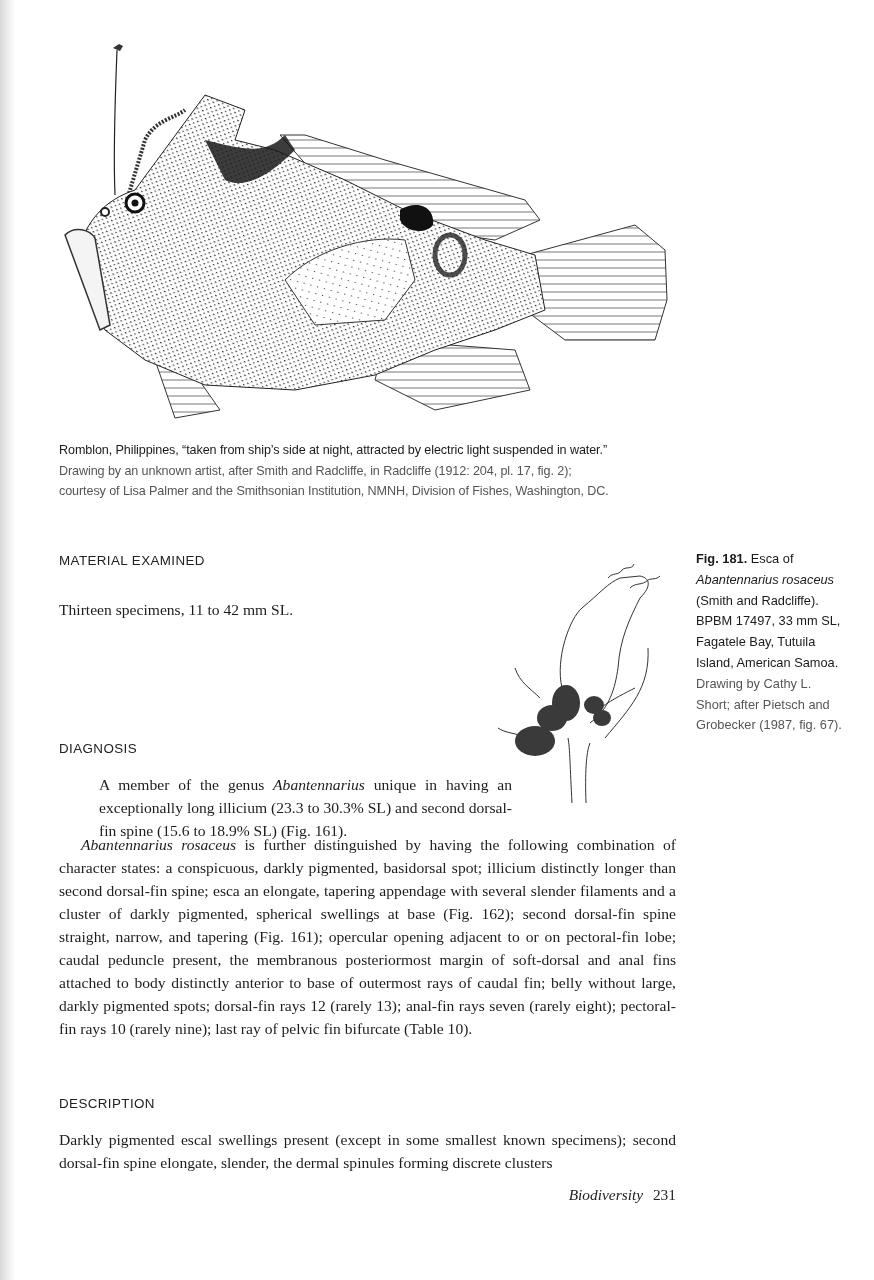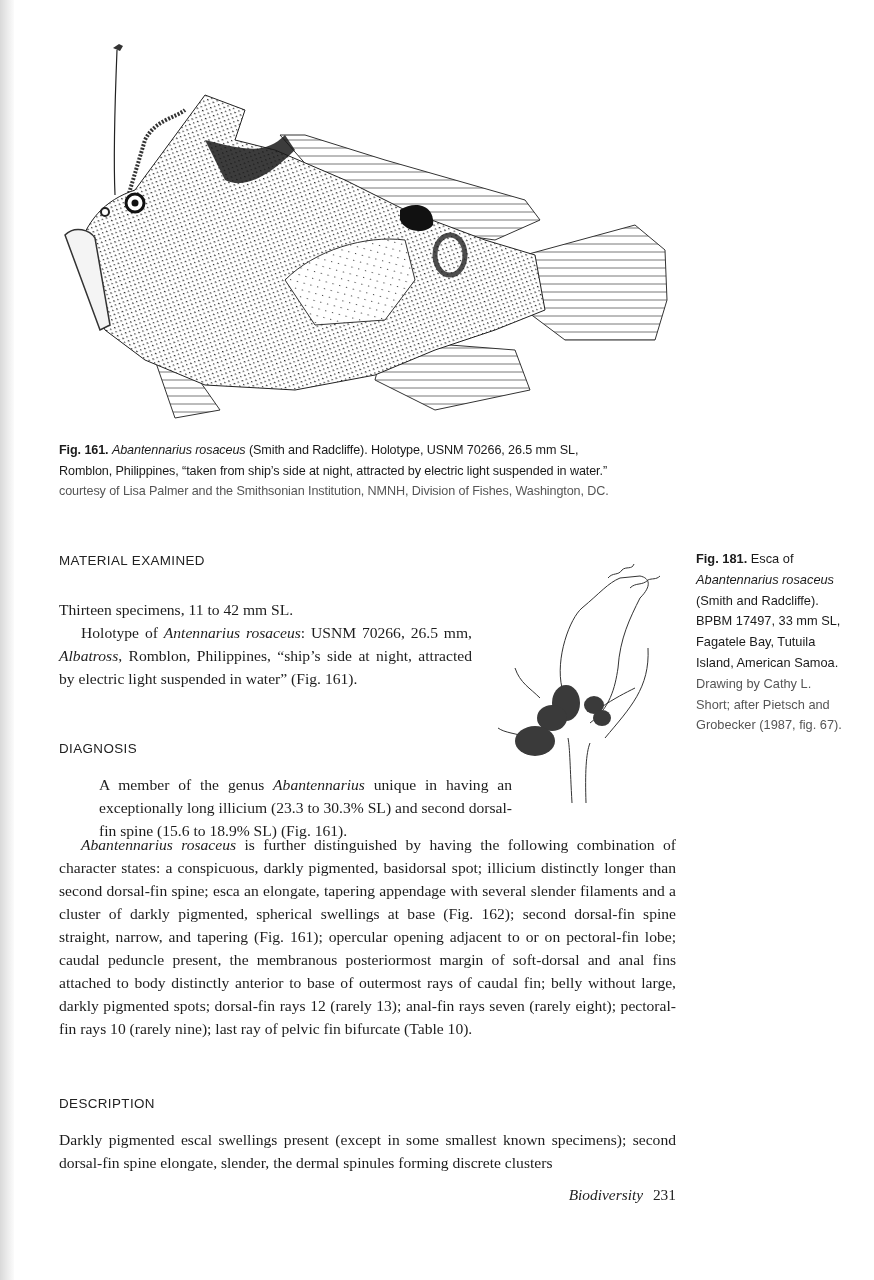--- a/index.html
+++ b/index.html
@@ -118,38 +118,34 @@
   <g fill="#3a3a3a">
     <ellipse cx="76" cy="155" rx="14" ry="18"></ellipse>
     <ellipse cx="62" cy="170" rx="15" ry="13"></ellipse>
     <ellipse cx="45" cy="193" rx="20" ry="15"></ellipse>
     <ellipse cx="104" cy="157" rx="10" ry="9"></ellipse>
     <ellipse cx="112" cy="170" rx="9" ry="8"></ellipse>
   </g>
 </svg>
 
 <div class="caption161">
-  <div class="dark">
-    <span class="fig-label">Fig. 161.</span>
-    <span class="it">Abantennarius rosaceus</span><span> (Smith and Radcliffe). Holotype, USNM 70266, 26.5 mm SL,</span>
-  </div>
   <div class="dark">Romblon, Philippines, “taken from ship’s side at night, attracted by electric light suspended in water.”</div>
+  <div class="light">Drawing by an unknown artist, after Smith and Radcliffe, in Radcliffe (1912: 204, pl. 17, fig. 2);</div>
   <div class="light">courtesy of Lisa Palmer and the Smithsonian Institution, NMNH, Division of Fishes, Washington, DC.</div>
 </div>
 
 <div class="caption162">
   <span class="dark fig-label">Fig. 181.</span>
   <span class="dark">Esca of</span>
   <span class="dark it">Abantennarius rosaceus</span><span class="dark"> (Smith and Radcliffe). BPBM 17497, 33 mm SL, Fagatele Bay, Tutuila Island, American Samoa.</span><span class="light"> Drawing by Cathy L. Short; after Pietsch and Grobecker (1987, fig. 67).</span>
 </div>
 
 <div class="heading" style="top:553px;">MATERIAL EXAMINED</div>
 <div class="body-text narrow" style="top:568px;margin-top:30px;">
   <p>Thirteen specimens, 11 to 42 mm SL.</p>
-  <p class="indent"><span>Holotype of </span><span class="it">Antennarius rosaceus</span><span>: USNM 70266, 26.5 mm, </span><span class="it">Albatross</span><span>, Romblon, Philippines, “ship’s side at night, attracted by electric light suspended in water” (Fig. 161).</span></p>
 </div>
 
 <div class="heading" style="top:741px;">DIAGNOSIS</div>
 <div class="body-text narrow" style="top:773px;margin-left:40px;">
   <p><span>A member of the genus </span><span class="it">Abantennarius</span><span> unique in having an exceptionally long illicium (23.3 to 30.3% SL) and second dorsal-fin spine (15.6 to 18.9% SL) (Fig. 161).</span></p>
 </div>
 <div class="body-text wide" style="top:833px;">
   <p class="indent"><span class="it">Abantennarius rosaceus</span><span> is further distinguished by having the following combination of character states: a conspicuous, darkly pigmented, basidorsal spot; illicium distinctly longer than second dorsal-fin spine; esca an elongate, tapering appendage with several slender filaments and a cluster of darkly pigmented, spherical swellings at base (Fig. 162); second dorsal-fin spine straight, narrow, and tapering (Fig. 161); opercular opening adjacent to or on pectoral-fin lobe; caudal peduncle present, the membranous posteriormost margin of soft-dorsal and anal fins attached to body distinctly anterior to base of outermost rays of caudal fin; belly without large, darkly pigmented spots; dorsal-fin rays 12 (rarely 13); anal-fin rays seven (rarely eight); pectoral-fin rays 10 (rarely nine); last ray of pelvic fin bifurcate (Table 10).</span></p>
 </div>
 

